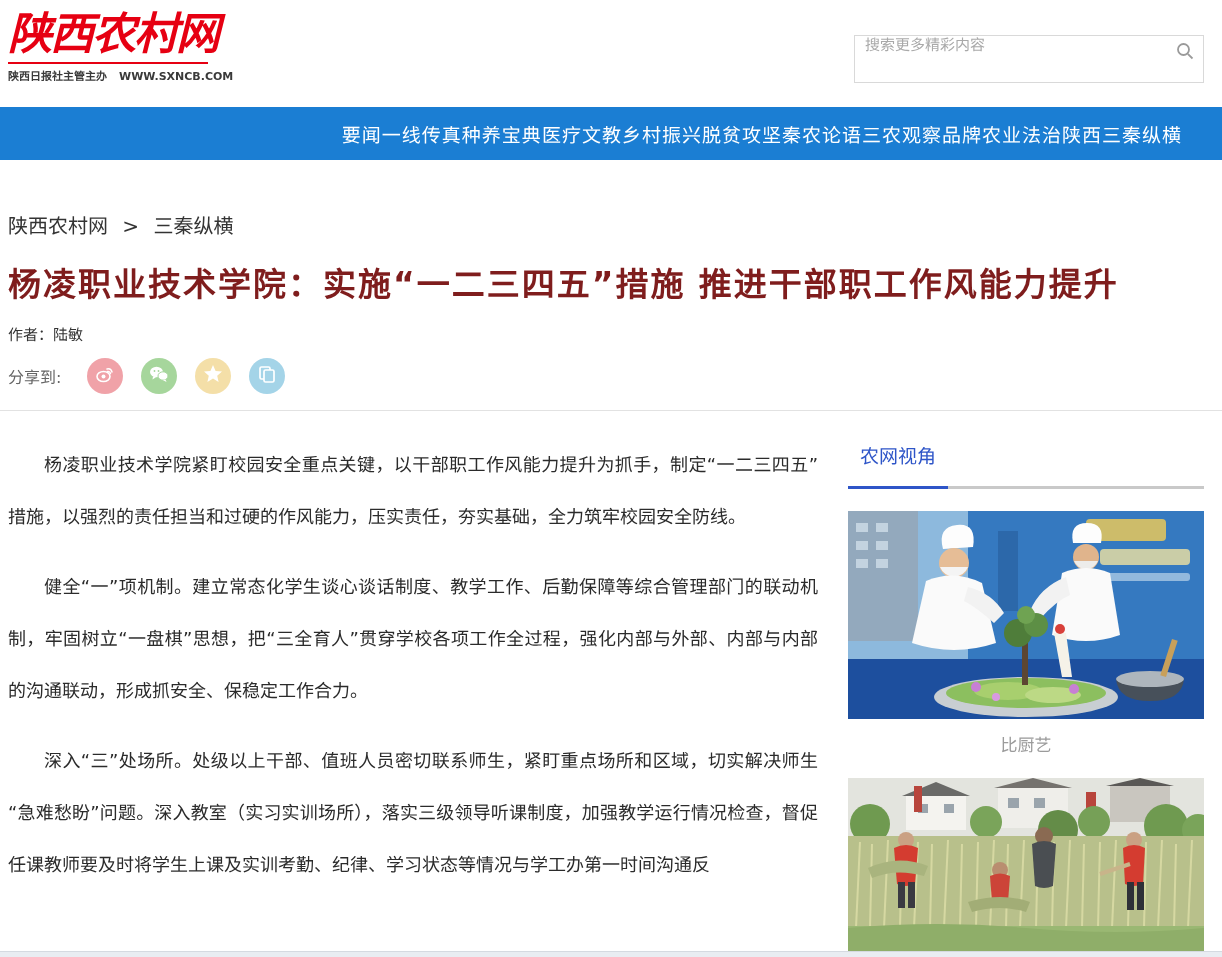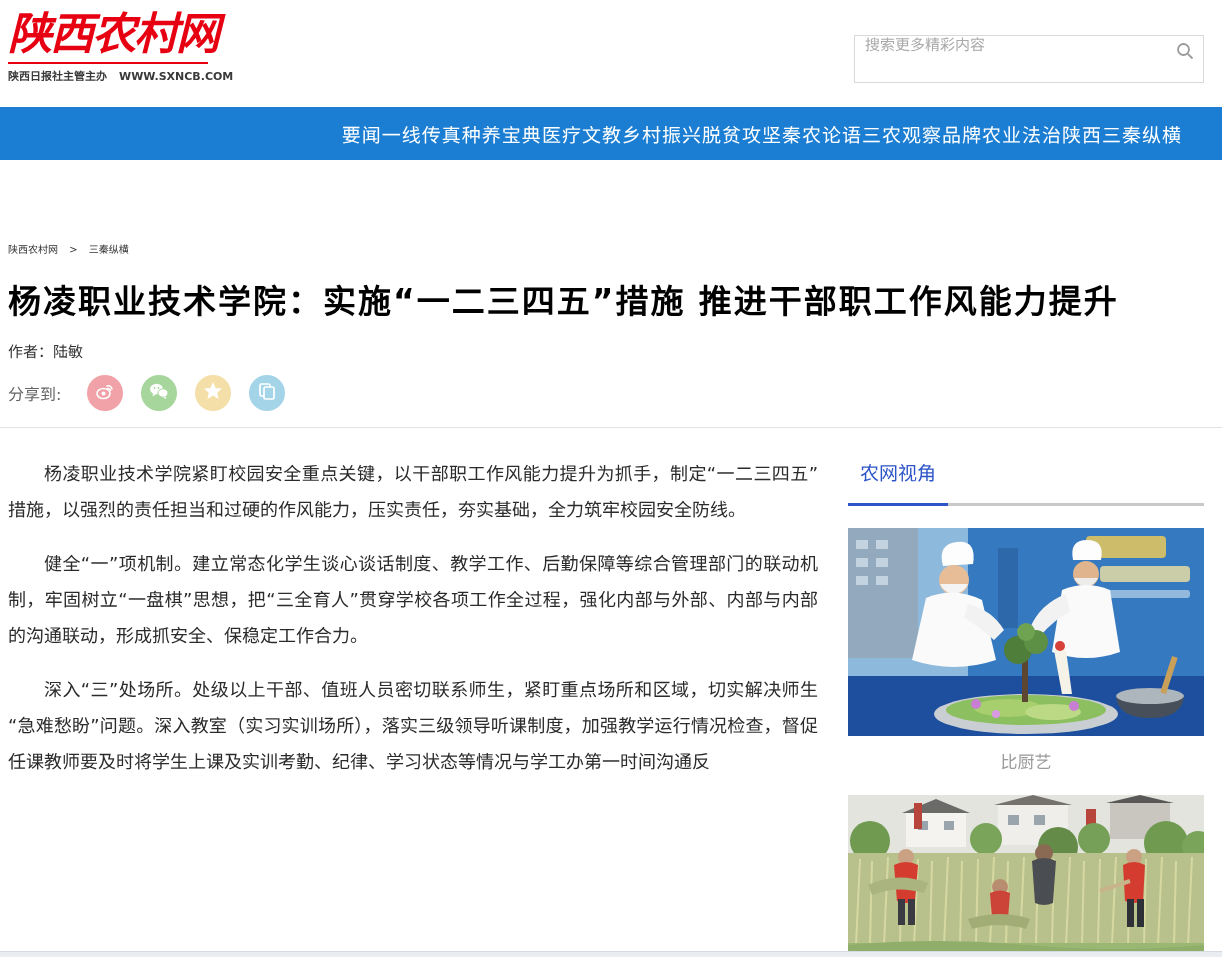--- a/index.html
+++ b/index.html
@@ -41,28 +41,28 @@
   .main-nav {
     height:53px; background:#1b7ed3; display:flex; align-items:center;
     justify-content:flex-end; padding:0 40px;
   }
   .main-nav a {
     color:#fff; text-decoration:none; font-size:19px; letter-spacing:1px;
     white-space:nowrap; cursor:pointer;
   }
 
   
-  .breadcrumb { margin:81px 8px 0 8px; font-size:10px; color:#333; }
+  .breadcrumb { margin:50px 8px 0 8px; font-size:20px; color:#333; }
   .breadcrumb a { color:#333; text-decoration:none; cursor:pointer; }
   .breadcrumb .sep { margin:0 8px; color:#333; }
 
   
   .article-title {
     margin:24px 8px 0 8px; max-width:1200px;
-    font-size:33px; line-height:44px; font-weight:bold; color:#000000;
+    font-size:33px; line-height:44px; font-weight:bold; color:#7f1d1d;
     letter-spacing:2px;
   }
   .author-row { margin:16px 8px 0 8px; font-size:15px; color:#333;font-family:Liberation Serif, serif; }
   .meta-row {
     margin:14px 8px 0 8px; display:flex; justify-content:space-between; align-items:center;
   }
   .meta-left { font-size:15px; color:#5a5a5a; }
   .meta-left .src-gap { display:inline-block; width:26px; }
   .share-bar { display:flex; align-items:center; gap:18px; padding-right:18px; }
   .share-label { font-size:16px; color:#666; margin-right:8px; }
@@ -74,21 +74,21 @@
   .share-wechat{ background:#a6d69c; }
   .share-qzone { background:#f4dfa8; }
   .share-copy  { background:#a4d4e8; }
 
   .divider { margin-top:16px; height:1px; background:#e2e2e2; width:1222px; }
 
   
   .content-row { display:flex; padding:28px 18px 0 8px; gap:30px; }
   .article-body { width:812px; }
   .article-body p {
-    font-size:18px; line-height:36px; text-indent:2em; text-align:justify;
+    font-size:18px; line-height:52px; text-indent:2em; text-align:justify;
     color:#2b2b2b; margin-bottom:18px;
   }
 
   
   .sidebar { width:356px; flex-shrink:0; }
   .sidebar-head { padding-top:2px; }
   .sidebar-title { font-size:19px; color:#2e55c8; display:inline-block; padding:0 0 18px 12px; }
   .sidebar-underline { position:relative; height:3px; background:#c9c9c9; }
   .sidebar-underline .blue-seg { position:absolute; left:0; top:0; height:3px; width:100px; background:#2e55c8; }
   .sidebar-item { display:block; margin-top:22px; cursor:pointer; text-decoration:none; }

